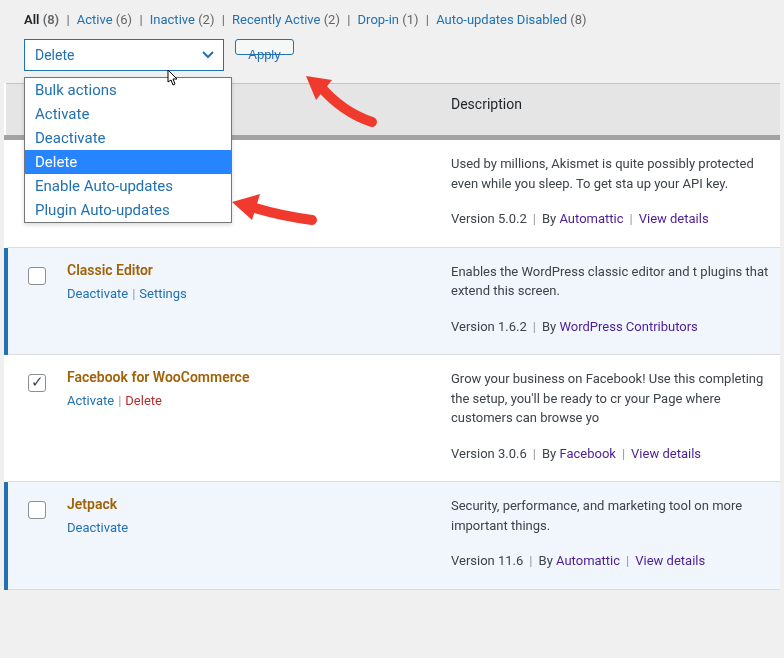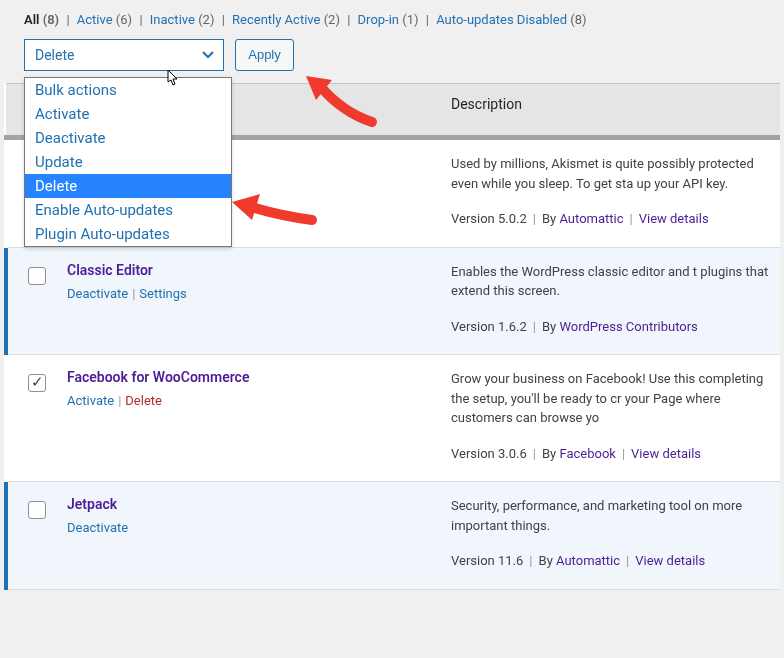--- a/index.html
+++ b/index.html
@@ -70,21 +70,21 @@
     color: #2271b1;
     cursor: pointer;
   }
   .bulk-dropdown .opt.selected {
     background: #2684ff;
     color: #fff;
   }
   .apply-btn {
     display: inline-block;
     margin-left: 8px;
-    height: 32px;
+    height: 16px;
     line-height: 30px;
     padding: 0 12px;
     border: 1px solid #2271b1;
     border-radius: 3px;
     background: #f6f7f7;
     color: #2271b1;
     font-size: 13px;
     cursor: pointer;
     vertical-align: top;
   }
@@ -107,21 +107,21 @@
     color: #1d2327;
   }
   table.plugins thead th.check-col { width: 36px; padding-left: 20px; }
   table.plugins thead th.name-col { width: 380px; }
   table.plugins tbody tr { border-bottom: 1px solid #dcdcde; }
   table.plugins tbody tr.active { background: #f0f6fc; border-left: 4px solid #2271b1; }
   table.plugins tbody tr.inactive { background: #fff; border-left: 4px solid transparent; }
   td.check-col { width:36px; padding: 16px 0 0 16px; }
   td.name-col { padding: 14px 10px 18px 6px; }
   td.desc-col { padding: 14px 10px 18px 10px; color:#3c434a; font-size: 13px; line-height: 1.5; }
-  .plugin-title { font-size: 14px; font-weight: 600; color:#4c1d95; margin-bottom: 8px; }
+  .plugin-title { font-size: 14px; font-weight: 600; color:#a16207; margin-bottom: 8px; }
   .row-actions { font-size: 13px; }
   .row-actions a { text-decoration: none; }
   .row-actions a.blue { color: #2271b1; }
   .row-actions a.red { color: #b32d2e; }
   .row-actions .sep { color: #999; margin: 0 4px; }
   .plugin-meta { margin-top: 16px; font-size: 13px; color:#3c434a; }
   .plugin-meta a { color: #4c1d95; text-decoration: none; }
   .plugin-meta .sep { color: #999; margin: 0 6px; }
   input[type=checkbox] {
     width: 18px; height: 18px; border: 1px solid #8c8f94; border-radius: 3px;
@@ -156,21 +156,20 @@
         <span class="chev">
           <svg width="14" height="14" viewBox="0 0 14 14">
               <path d="M2 4 L7 9 L12 4" fill="none" stroke="#2271b1" stroke-width="2"></path>
             </svg>
         </span>
       </div>
       <div class="bulk-dropdown" id="bulk-dropdown">
           <div class="opt">Bulk actions</div>
           <div class="opt">Activate</div>
           <div class="opt">Deactivate</div>
-          <div class="opt">Update</div>
           <div class="opt selected">Delete</div>
           <div class="opt">Enable Auto-updates</div>
           <div class="opt">Plugin Auto-updates</div>
         </div>
     </div>
     <button class="apply-btn">Apply</button>
   </div>
 
   <table class="plugins">
     <thead>

